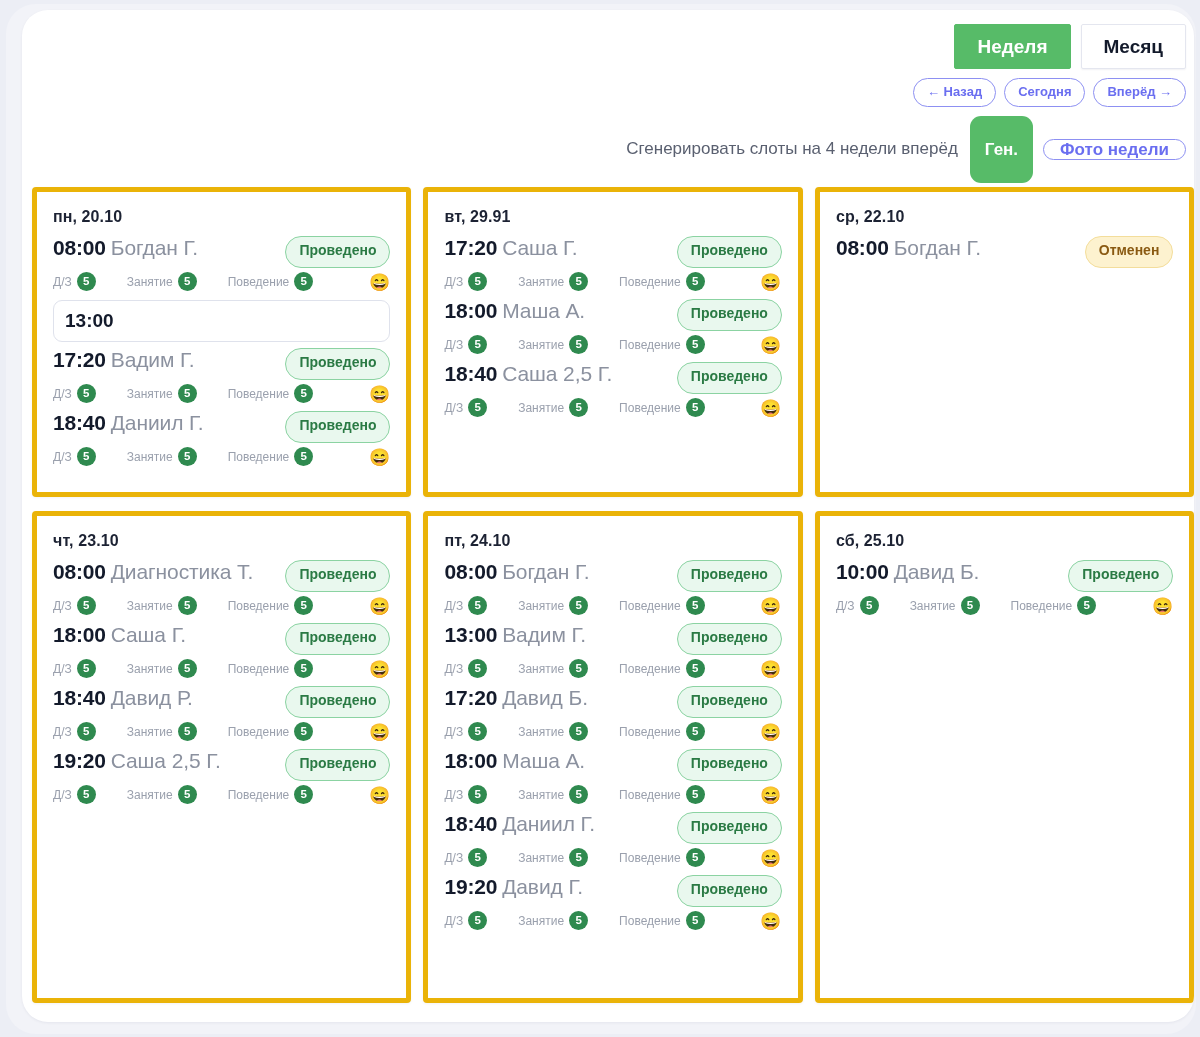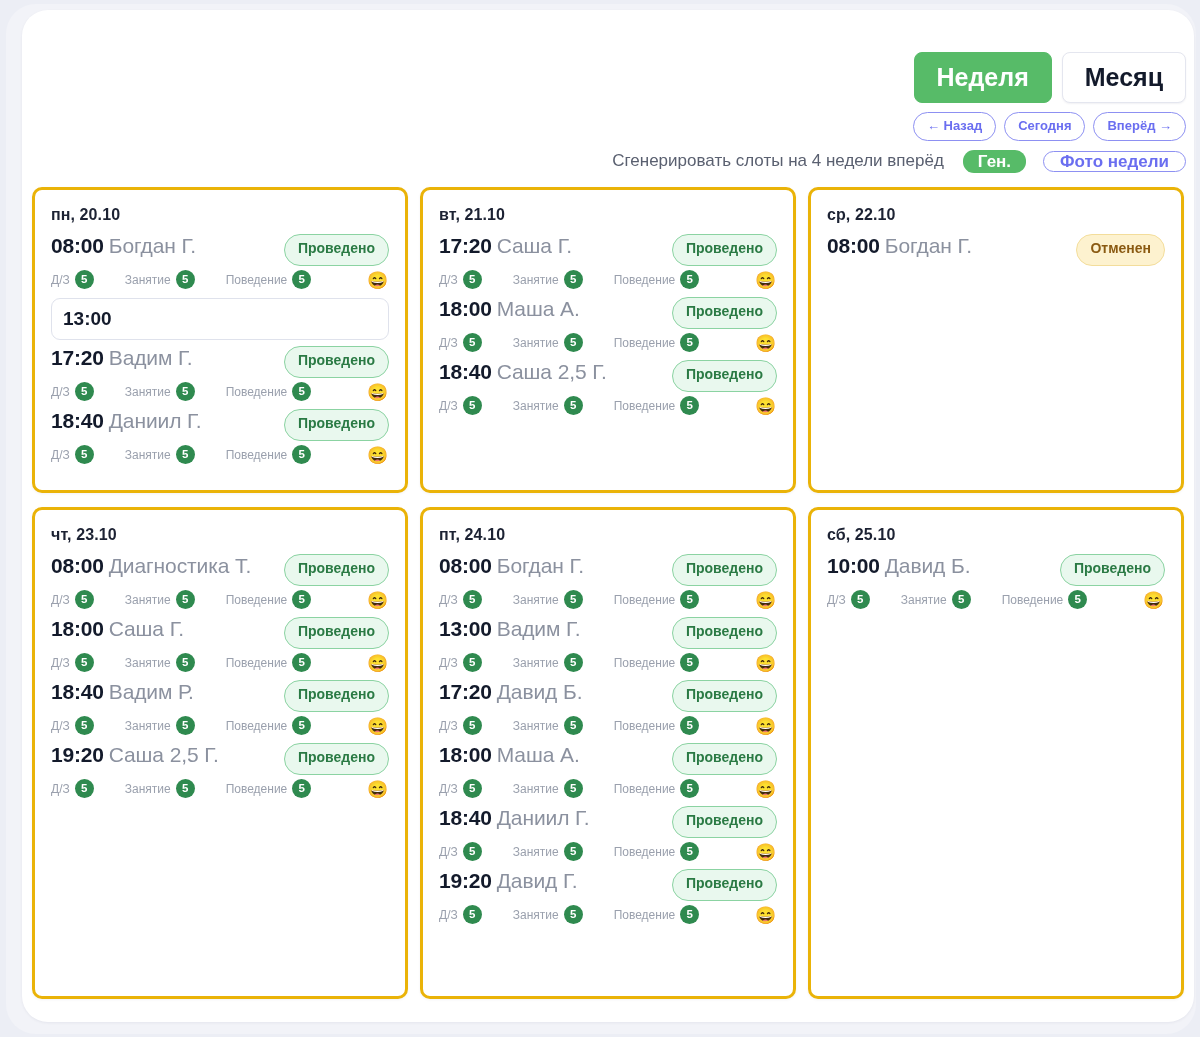--- a/index.html
+++ b/index.html
@@ -41,28 +41,27 @@
     display: flex;
     flex-direction: column;
     align-items: flex-end;
     gap: 9px;
   }
 
   .view-toggle { display: flex; gap: 10px; }
 
   .btn-view {
     font-family: "Liberation Sans", sans-serif;
-    font-size: 25px;
+    font-size: 19px;
     font-weight: bold;
     padding: 12px 22px;
-    border-radius: 8px;
+    border-radius: 2px;
     line-height: 1;
     cursor: pointer;
     border: 1px solid transparent;
-    margin-top: 28px;
   }
   .btn-view.active {
     background: #57bb68;
     color: #ffffff;
     border-color: #57bb68;
   }
   .btn-view.inactive {
     background: #ffffff;
     color: #131a2b;
     border: 1px solid #e4e6ef;
@@ -78,38 +77,38 @@
     color: #6a6ef0;
     background: #ffffff;
     border: 1.6px solid #8d90f2;
     border-radius: 999px;
     padding: 6px 13px;
     line-height: 1.15;
     cursor: pointer;
     white-space: nowrap;
   }
 
-  .gen-row { display: flex; align-items: center; gap: 17px; }
+  .gen-row { display: flex; align-items: center; gap: 10px; }
 
   .gen-label {
     font-size: 17px;
     color: #5a6070;
     white-space: nowrap;
     margin-right: 2px;
   }
 
   .btn-gen {
     font-family: "Liberation Sans", sans-serif;
     font-size: 17px;
     font-weight: bold;
     color: #ffffff;
     background: #57bb68;
     border: none;
     border-radius: 11px;
-    padding: 3px 15px;
+    padding: 25px 15px;
     line-height: 1;
     cursor: pointer;
   }
 
   .btn-photo {
     font-family: "Liberation Sans", sans-serif;
     font-size: 17px;
     font-weight: bold;
     color: #6a6ef0;
     background: #ffffff;
@@ -128,22 +127,22 @@
     top: 177px;
     width: 1152px;
     display: grid;
     grid-template-columns: repeat(3, 1fr);
     gap: 14px 12px;
     align-content: start;
   }
 
   .day-card {
     background: #ffffff;
-    border: 3px solid #eab308;
-    border-radius: 10px;
+    border: 5px solid #eab308;
+    border-radius: 4px;
     box-shadow: 0 1px 3px rgba(20,24,60,.05);
     padding: 16px 16px 18px 16px;
     min-height: 306px;
   }
   .day-card.tall { min-height: 492px; }
 
   .day-title {
     font-size: 16px;
     font-weight: bold;
     color: #1c2233;
@@ -350,21 +349,21 @@
               <span class="metric">
                 <span class="metric-label">Поведение</span>
                 <span class="metric-value">5</span>
               </span>
               <span class="spacer"></span>
               <span class="mood">😄</span>
             </div>
           </div>
         </div>
         <div class="day-card">
-          <div class="day-title">вт, 21.10</div>
+          <div class="day-title">вт, 29.91</div>
           <div class="lesson">
             <div class="lesson-head">
               <span class="lesson-time">17:20</span>
               <span class="lesson-name">Саша Г.</span>
               <span class="spacer"></span>
               <span class="status done">Проведено</span>
             </div>
             <div class="lesson-metrics">
               <span class="metric">
                 <span class="metric-label">Д/З</span>
@@ -488,21 +487,21 @@
                 <span class="metric-label">Поведение</span>
                 <span class="metric-value">5</span>
               </span>
               <span class="spacer"></span>
               <span class="mood">😄</span>
             </div>
           </div>
           <div class="lesson">
             <div class="lesson-head">
               <span class="lesson-time">18:40</span>
-              <span class="lesson-name">Вадим Р.</span>
+              <span class="lesson-name">Давид Р.</span>
               <span class="spacer"></span>
               <span class="status done">Проведено</span>
             </div>
             <div class="lesson-metrics">
               <span class="metric">
                 <span class="metric-label">Д/З</span>
                 <span class="metric-value">5</span>
               </span>
               <span class="metric">
                 <span class="metric-label">Занятие</span>

